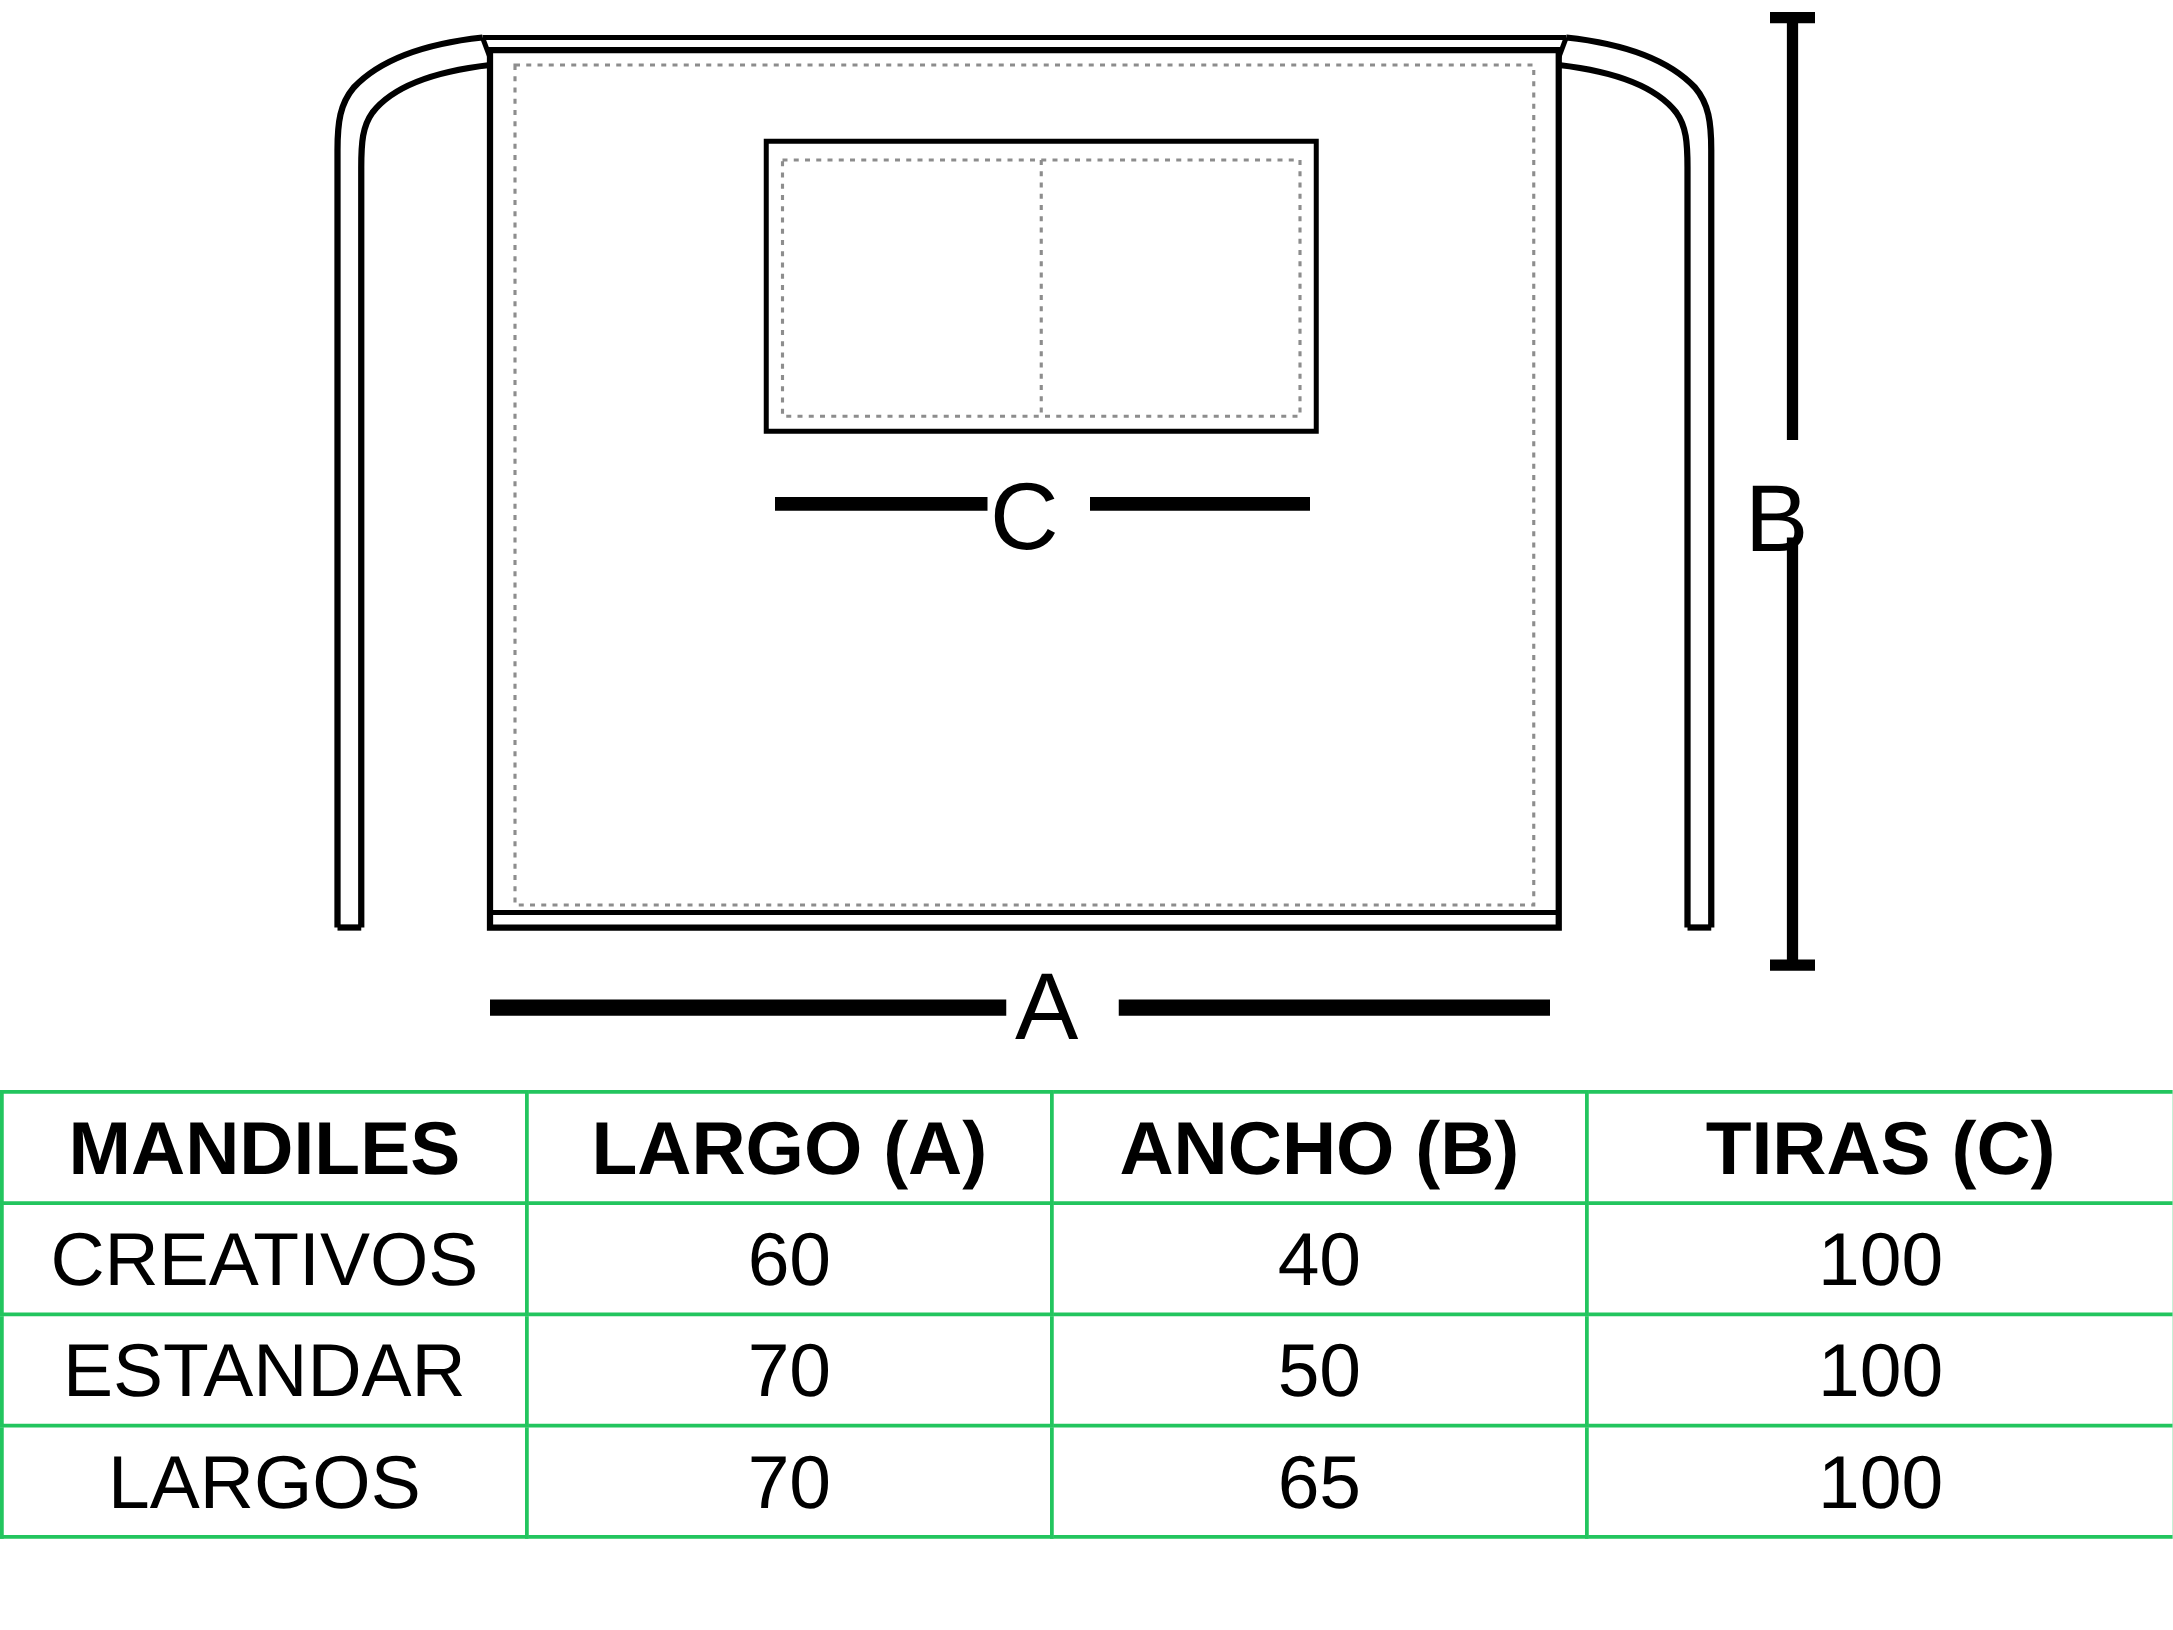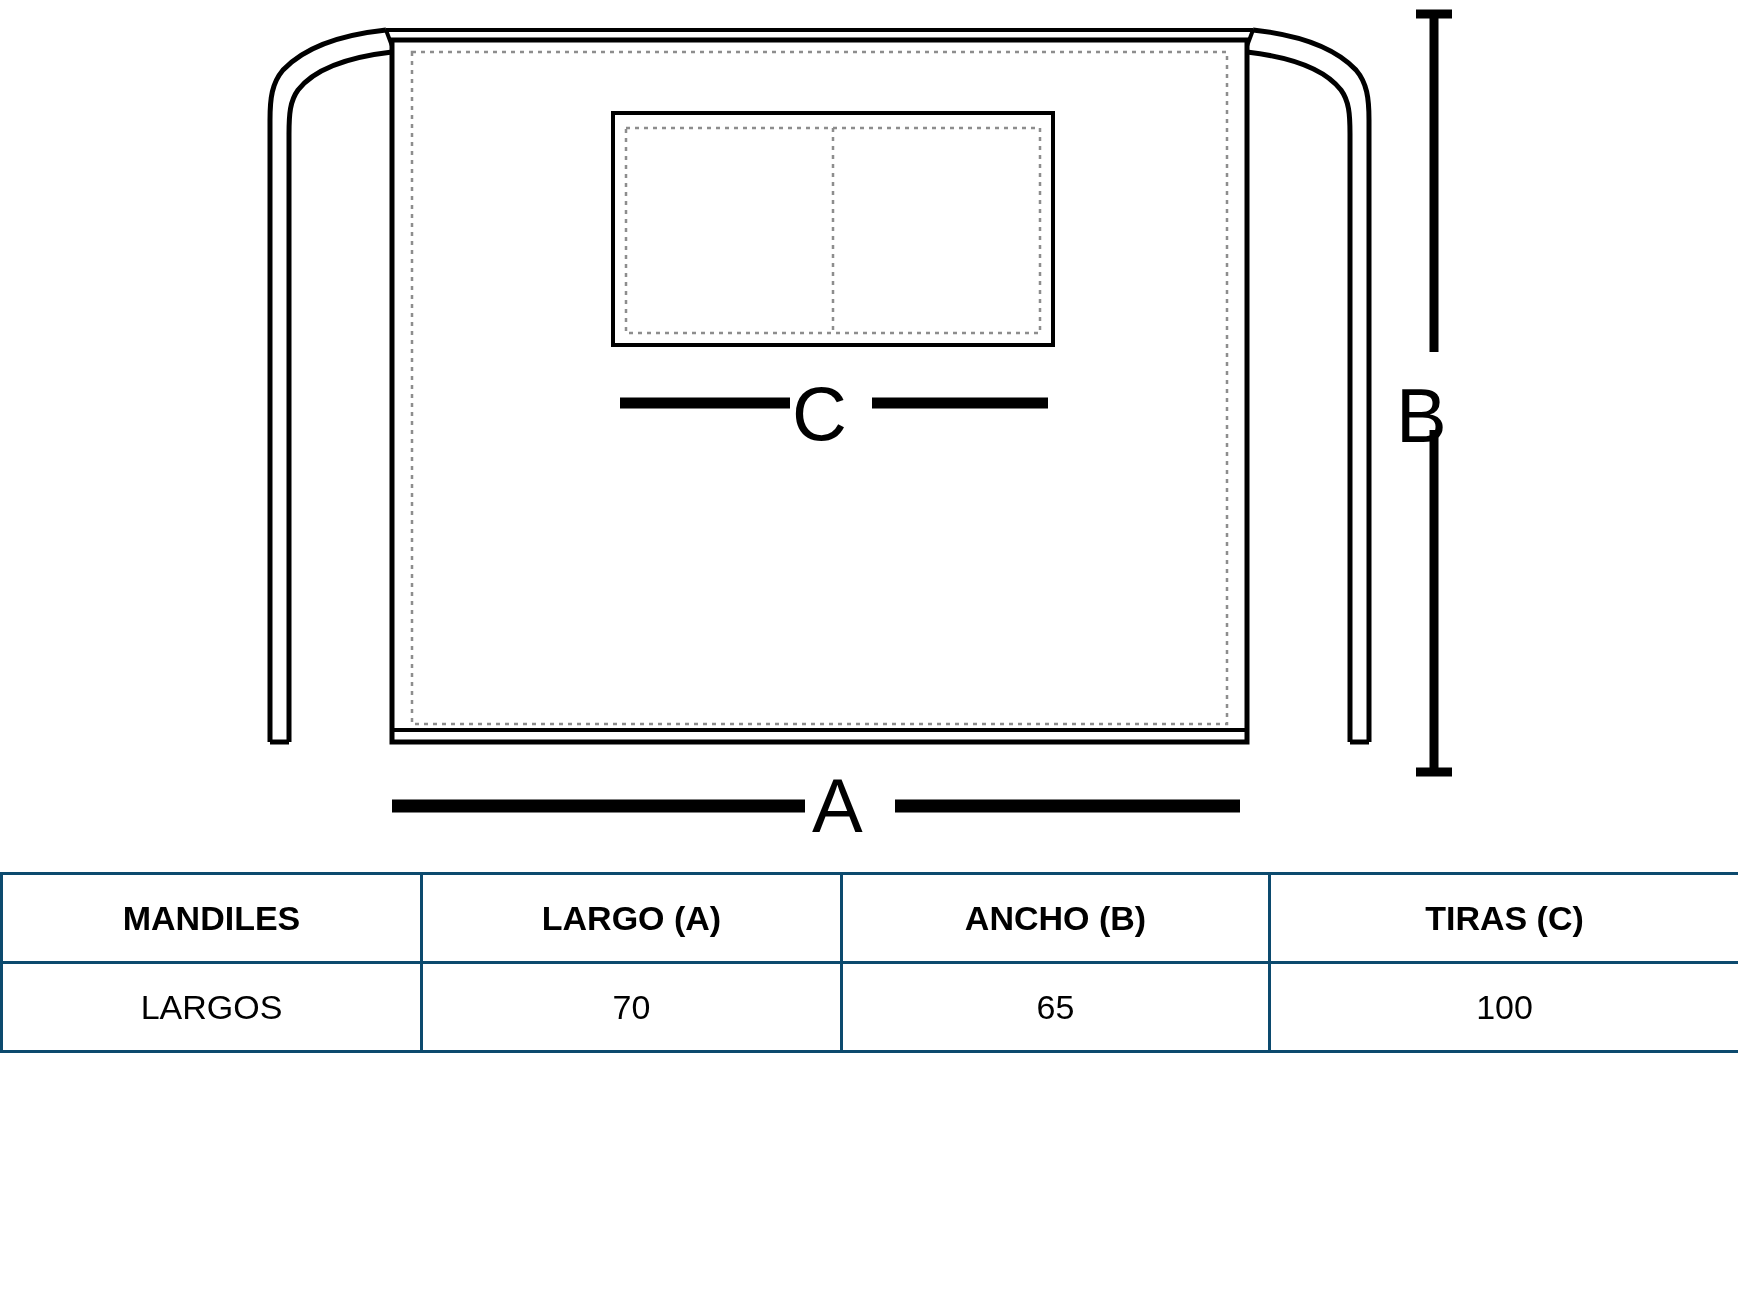--- a/index.html
+++ b/index.html
@@ -58,25 +58,25 @@
   #spec-table {
     position: absolute;
     left: 0px;
     top: 872px;
     width: 1738px;
     border-collapse: collapse;
     table-layout: fixed;
   }
   #spec-table th,
   #spec-table td {
-    border: 3px solid #0c4a6e;
+    border: 3px solid #22c55e;
     text-align: center;
     vertical-align: middle;
     font-family: "Liberation Sans", sans-serif;
-    font-size: 34px;
+    font-size: 60px;
     height: 86px;
     padding: 0;
   }
   #spec-table th {
     font-weight: bold;
   }
   #spec-table td {
     font-weight: normal;
   }
   #spec-table col.c0 { width: 420px; }
@@ -165,20 +165,32 @@
     <thead>
       <tr>
         <th>MANDILES</th>
         <th>LARGO (A)</th>
         <th>ANCHO (B)</th>
         <th>TIRAS (C)</th>
       </tr>
     </thead>
     <tbody>
       <tr>
+        <td>CREATIVOS</td>
+        <td>60</td>
+        <td>40</td>
+        <td>100</td>
+      </tr>
+      <tr>
+        <td>ESTANDAR</td>
+        <td>70</td>
+        <td>50</td>
+        <td>100</td>
+      </tr>
+      <tr>
         <td>LARGOS</td>
         <td>70</td>
         <td>65</td>
         <td>100</td>
       </tr>
     </tbody>
   </table>
 
 </div>
 

